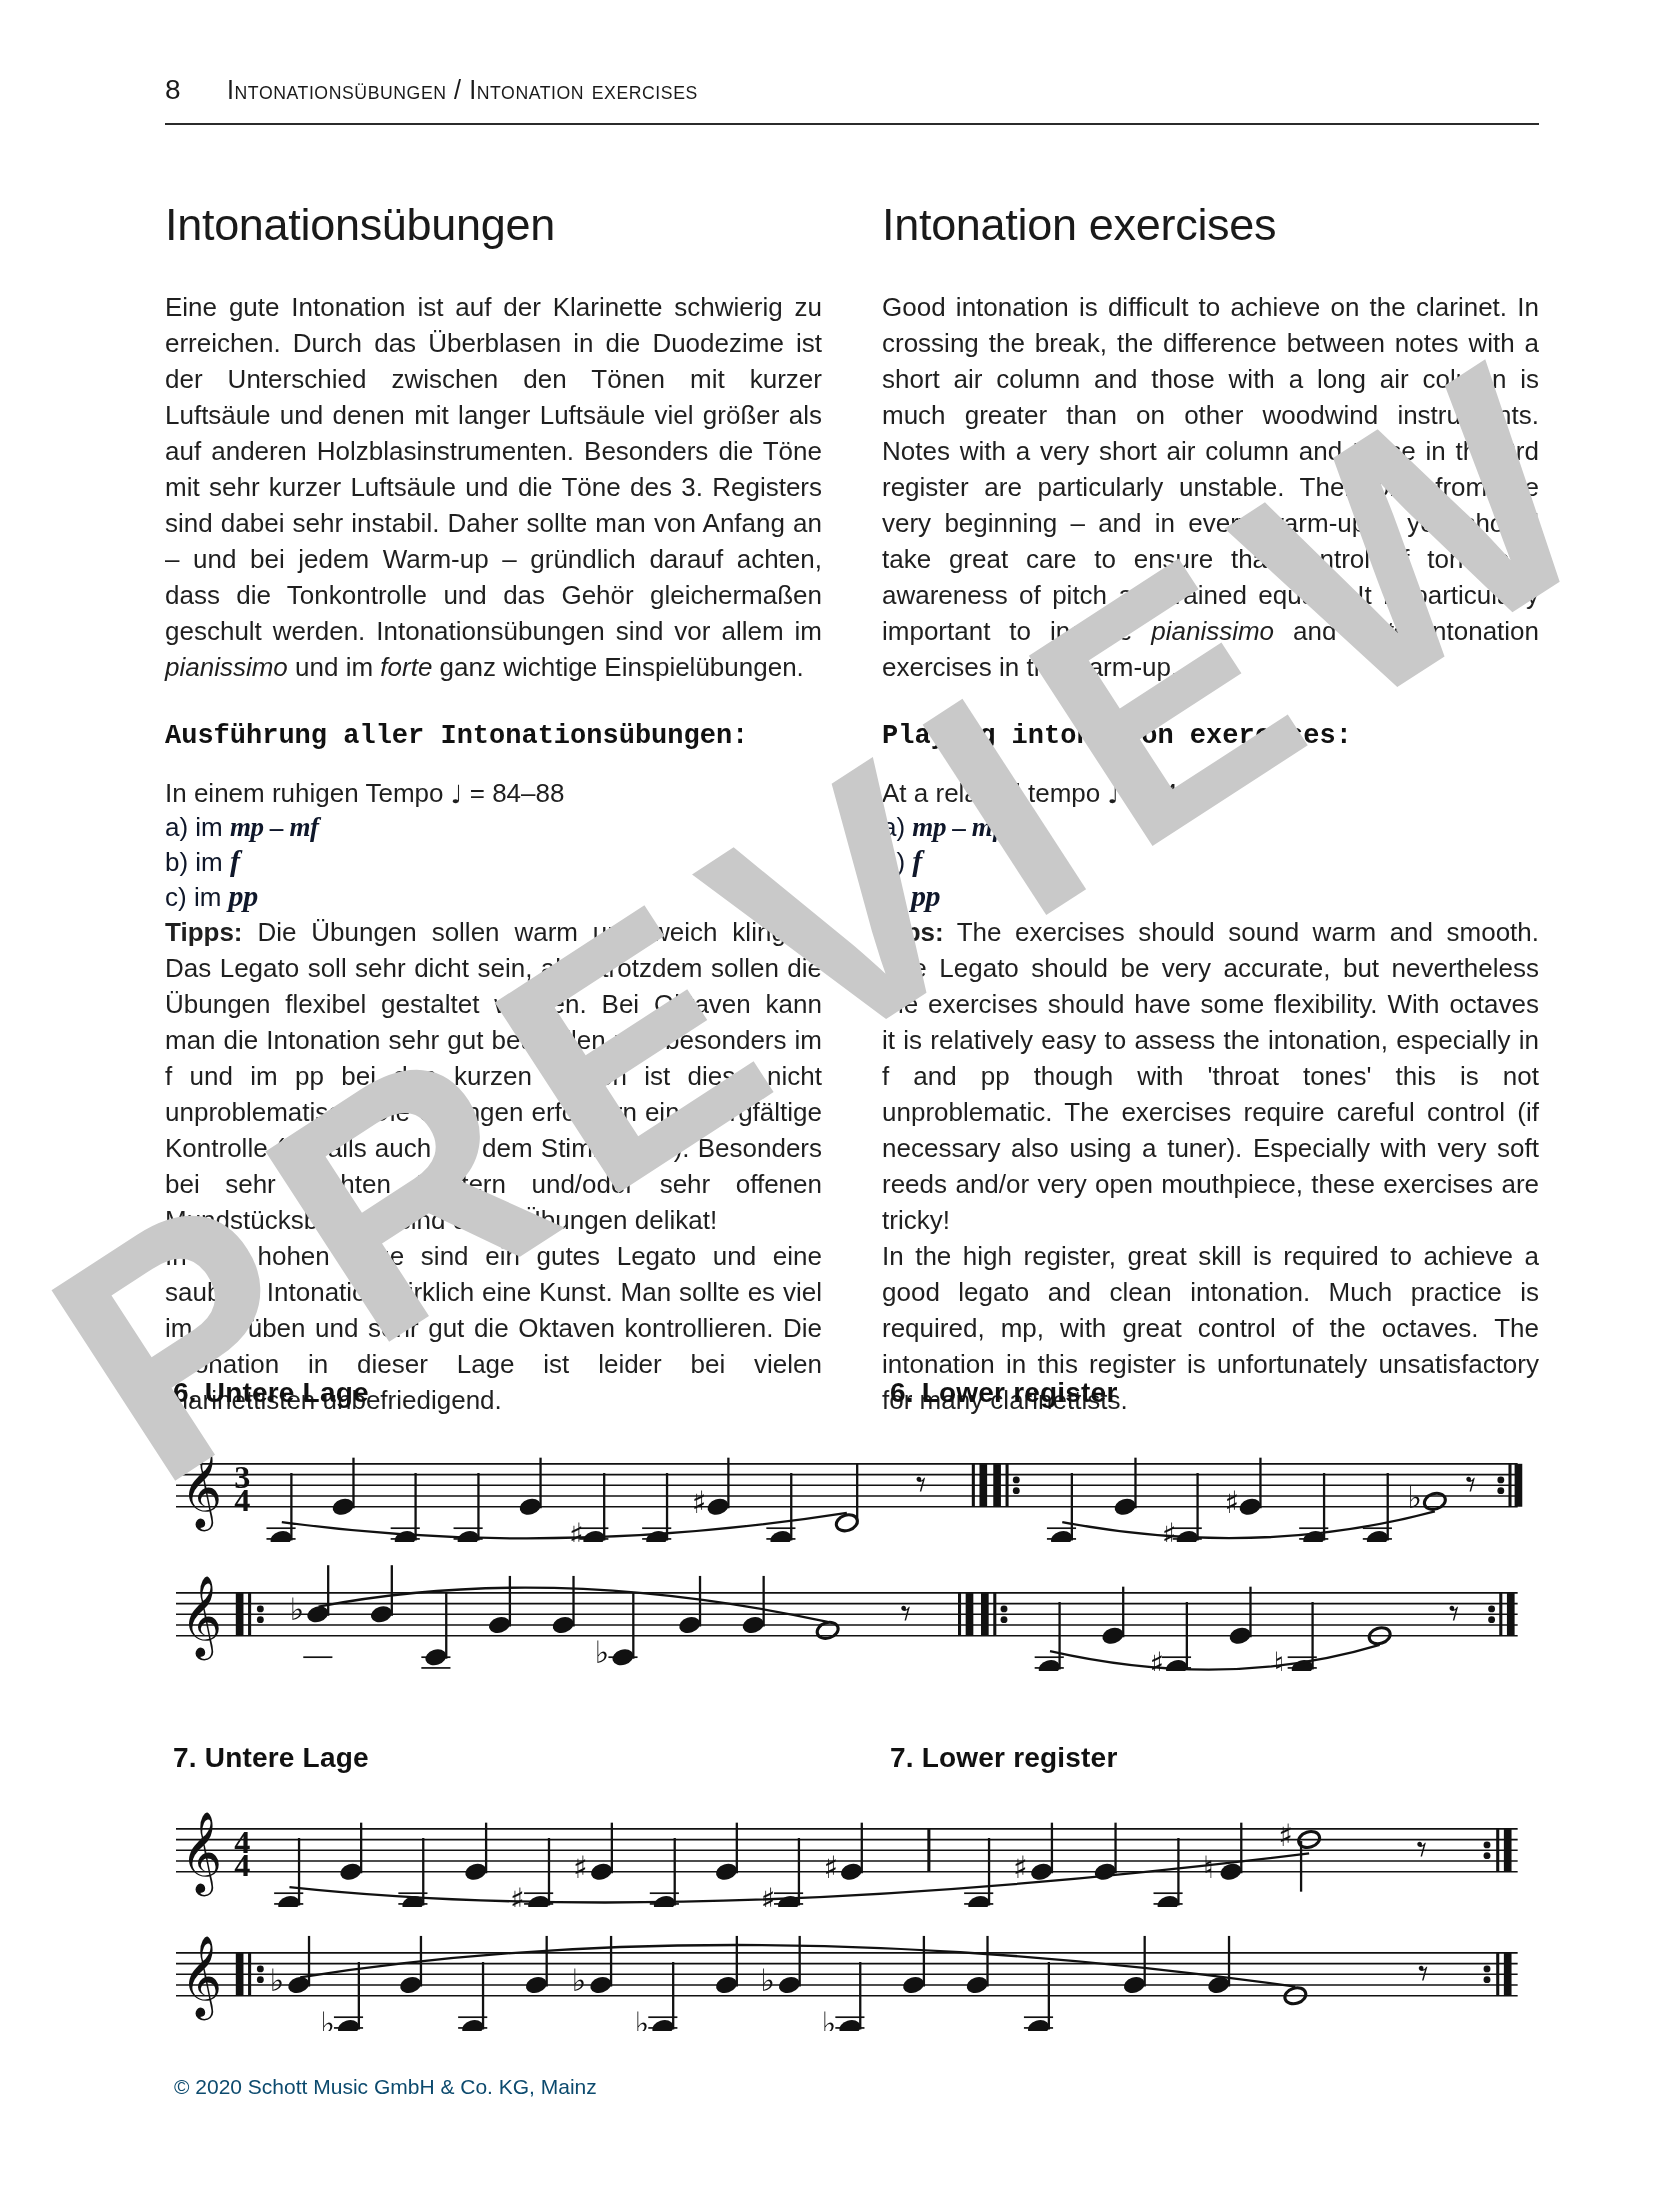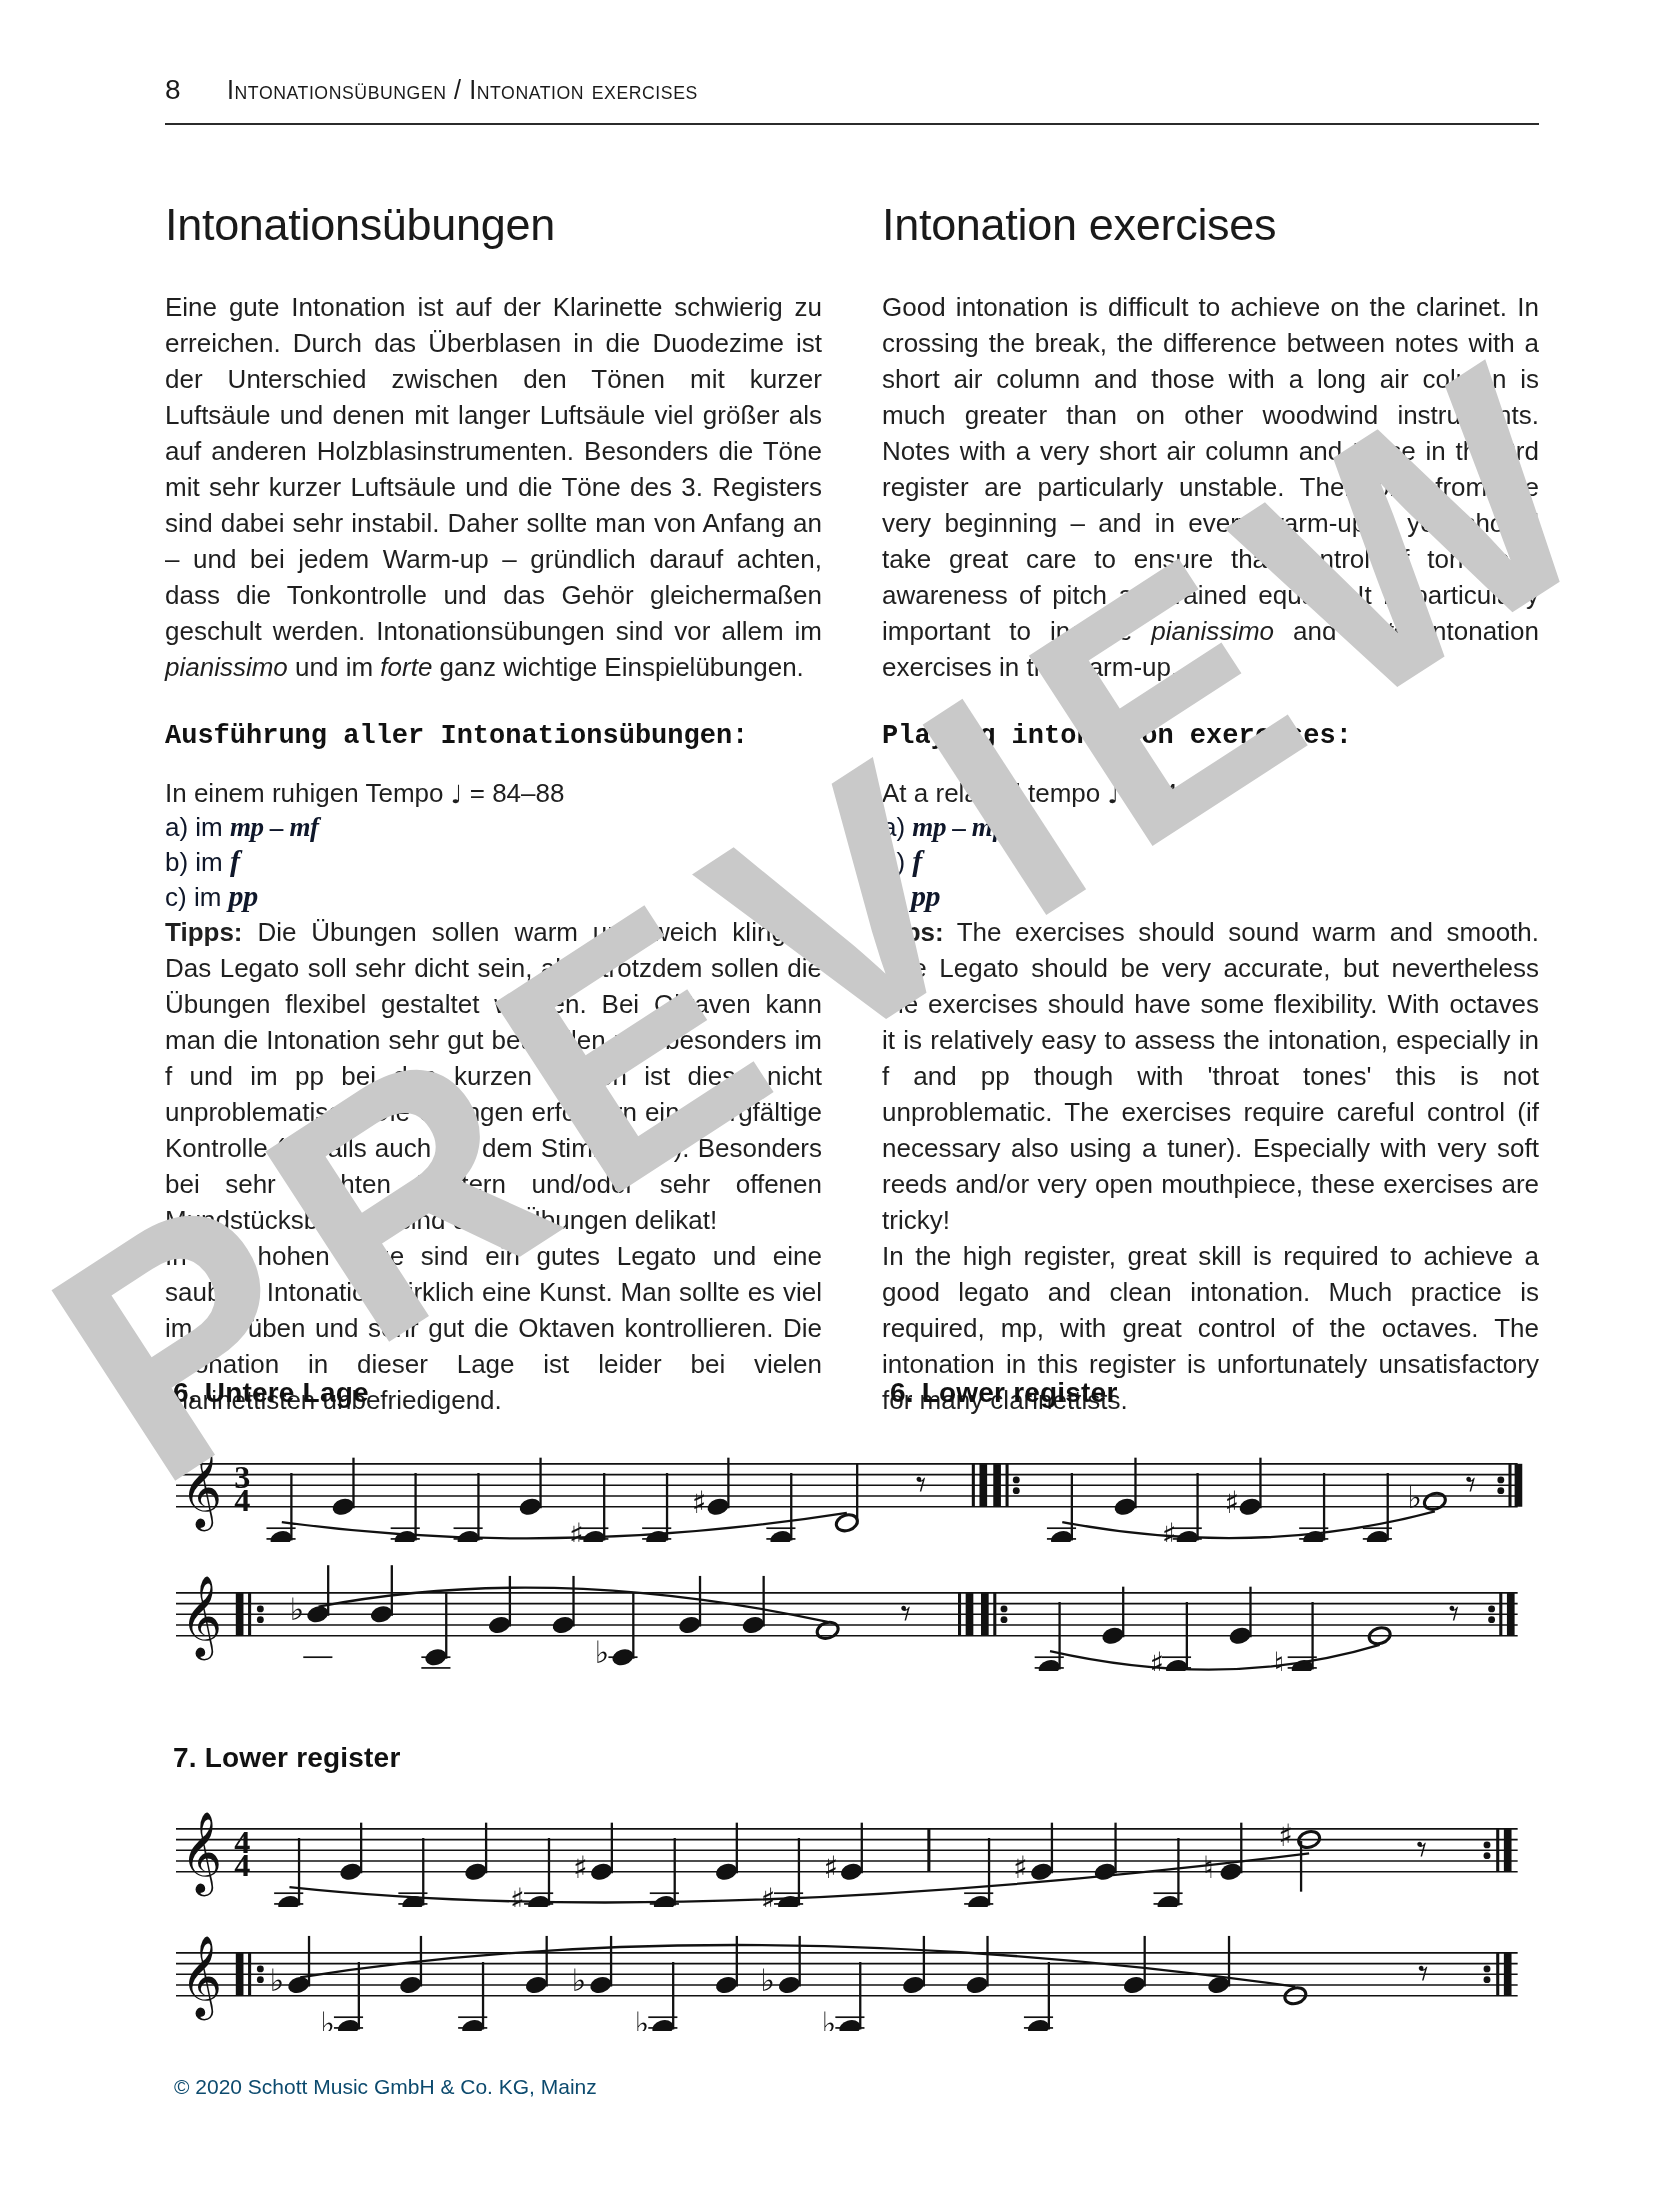--- a/index.html
+++ b/index.html
@@ -451,20 +451,21 @@
           <circle cx="1746" cy="83" r="4.5"></circle>
         <rect x="1756" y="48" width="4" height="56"></rect>
         <rect x="1766" y="48" width="10" height="56"></rect>
       </g>
       <path d="M 216 66 Q 520 8 880 86" stroke="#111" stroke-width="3" fill="none"></path>
       <path d="M 1170 124 Q 1400 176 1600 116" stroke="#111" stroke-width="3" fill="none"></path>
     </svg>
   </div>
 
   <div class="exrow" style="top:1734px;">
+    <h3>7. Untere Lage</h3>
     <h3>7. Lower register</h3>
   </div>
 
   <div class="system" style="top:1792px;">
     <svg width="1403" height="115" viewBox="0 0 1830 150" xmlns="http://www.w3.org/2000/svg">
       <g stroke="#111" stroke-width="2.2">
         <line x1="30" y1="48" x2="1780" y2="48"></line>
         <line x1="30" y1="62" x2="1780" y2="62"></line>
         <line x1="30" y1="76" x2="1780" y2="76"></line>
         <line x1="30" y1="90" x2="1780" y2="90"></line>

